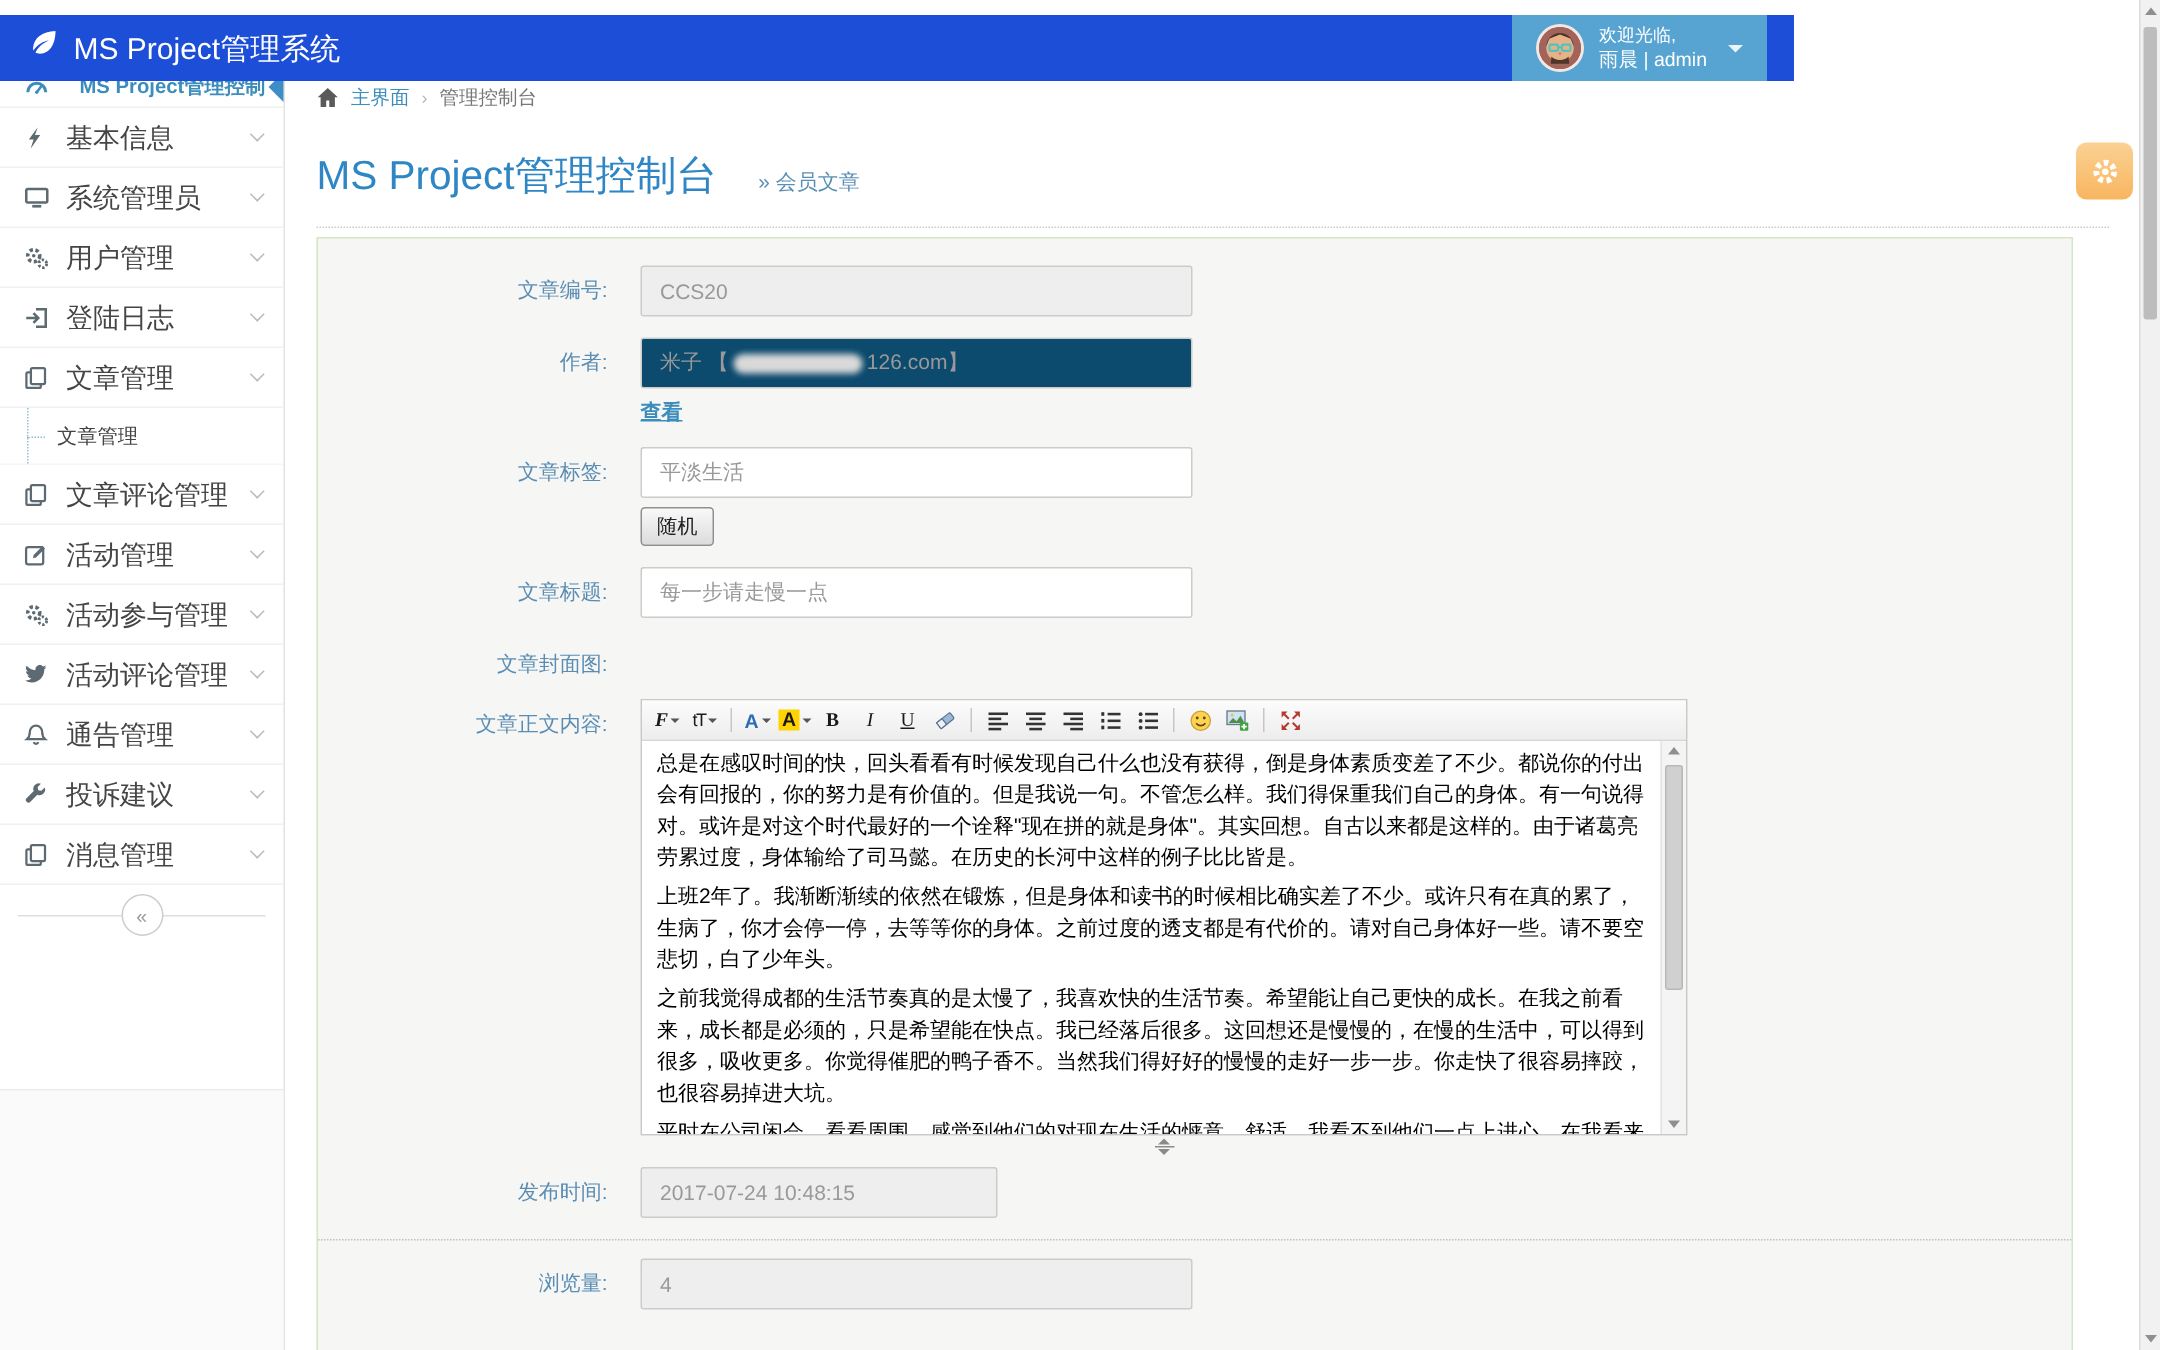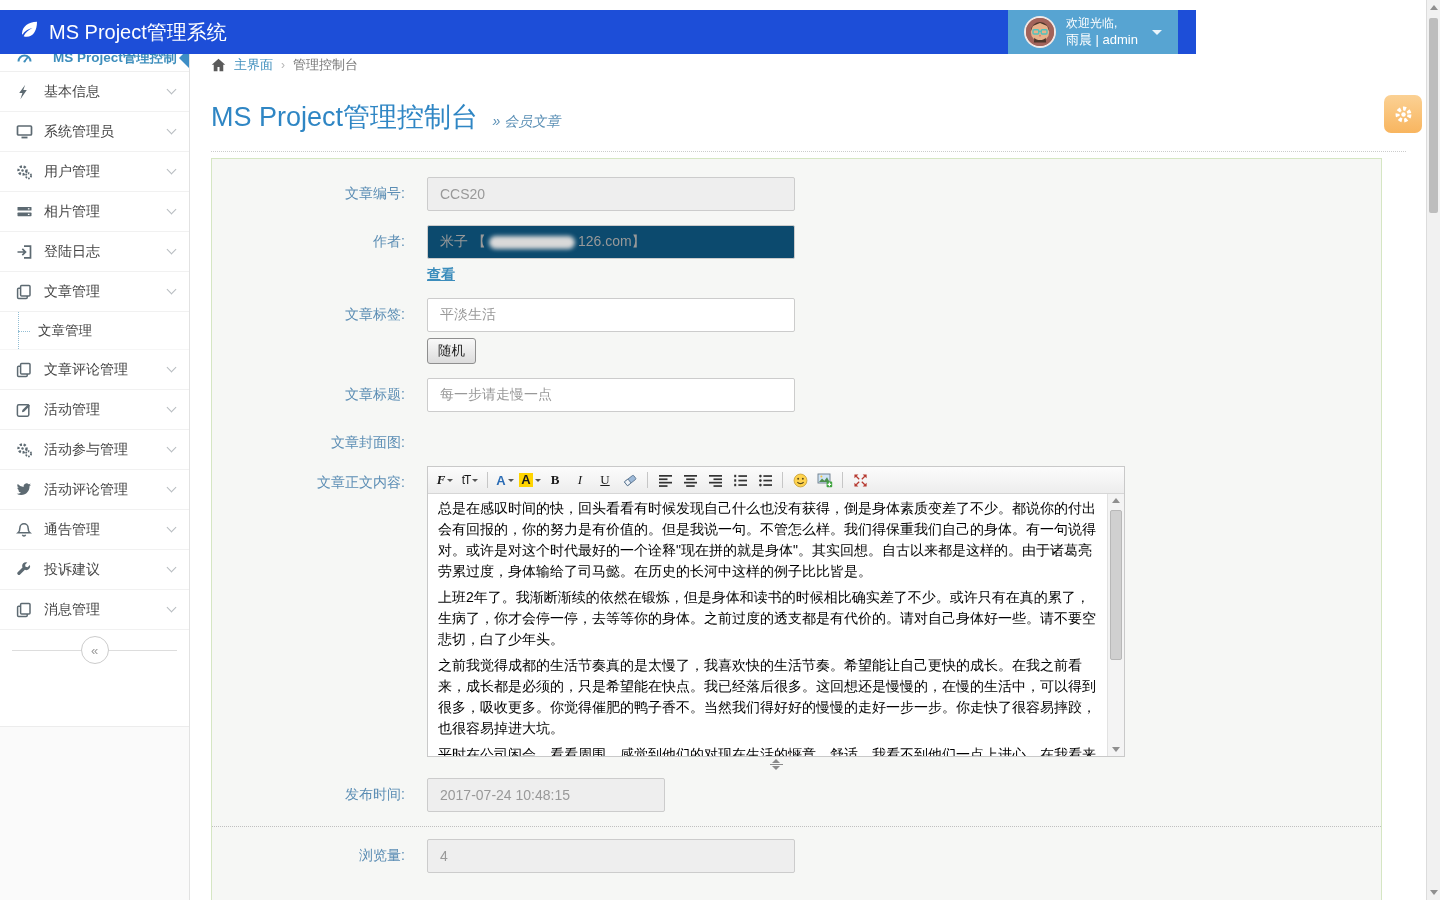--- a/index.html
+++ b/index.html
@@ -23,21 +23,21 @@
   .sb-down { bottom:5px; border-top:5px solid #8f8f8f; }
   .pgsb .thumb { position:absolute; top:18px; height:195px; left:2px; right:2px; background:#bdbdbd; border-radius:2px; }
 
   
   .sidebar { position:absolute; left:0; top:44px; width:190px; bottom:0; background:#fff; border-right:1px solid #e2e2e2; z-index:5; }
   .side-active { height:28px; display:flex; align-items:center; gap:9px; padding-left:16px;
                  color:#3c8dbc; font-weight:bold; font-size:13.5px; border-bottom:1px solid #efefef; position:relative; cursor:pointer; }
   .side-active .marker { position:absolute; right:0; top:50%; margin-top:-10px; width:0; height:0;
                  border-top:10px solid transparent; border-bottom:10px solid transparent; border-right:10px solid #3e8ec6; }
   .menu-item { height:40px; display:flex; align-items:center; padding:0 14px 0 16px;
-               border-bottom:1px solid #f1f1f1; color:#454545; font-size:14px; cursor:pointer; }
+               border-bottom:1px solid #f1f1f1; color:#454545; font-size:18px; cursor:pointer; }
   .si { width:28px; flex:0 0 28px; color:#5d6a72; display:flex; align-items:center; }
   .side-active .si { color:#3c8dbc; }
   .chev { margin-left:auto; width:7px; height:7px; border-right:1.6px solid #b7bcc0; border-bottom:1.6px solid #b7bcc0; transform:rotate(45deg); margin-top:-4px; }
   .submenu-item { height:38px; display:flex; align-items:center; padding-left:38px; color:#444; font-size:13.5px;
                   position:relative; border-bottom:1px solid #f6f6f6; cursor:pointer; }
   .submenu-item::before { content:""; position:absolute; left:18px; top:0; bottom:0; border-left:1px dotted #93bed4; }
   .submenu-item::after { content:""; position:absolute; left:18px; top:50%; width:12px; border-top:1px dotted #93bed4; }
   .collapse-row { height:40px; position:relative; }
   .collapse-row::before { content:""; position:absolute; left:12px; right:12px; top:50%; border-top:1px solid #ddd; }
   .collapse-btn { position:absolute; left:50%; top:50%; transform:translate(-50%,-50%); width:28px; height:28px;
@@ -50,21 +50,21 @@
                     display:flex; align-items:center; gap:8px; padding-left:20px; font-size:13px; }
   .bc-home { color:#555; display:flex; align-items:center; }
   .bc-link { color:#3c8dbc; cursor:pointer; }
   .bc-sep { color:#b5b5b5; font-size:12px; }
   .bc-cur { color:#777; }
 
   
   .content { position:absolute; left:191px; top:85px; width:1235px; bottom:0; background:#fff; }
   .content-header { margin:14px 20px 0; padding-bottom:16px; border-bottom:1px dotted #ccc; }
   .page-title { display:inline; font-size:27px; font-weight:normal; color:#2f86c4; }
-  .page-subtitle { font-size:14px; color:#5a8fb5; margin-left:10px;font-style:italic; }
+  .page-subtitle { font-size:14px; color:#5a8fb5; margin-left:23px; }
   .gear-btn { position:absolute; top:10px; right:4px; width:38px; height:38px; border-radius:7px;
               background:linear-gradient(#fbd194,#f8b55f); display:flex; align-items:center; justify-content:center; cursor:pointer; }
 
   
   .panel { margin:6px 0 0 20px; width:1171px; height:812px; border:1px solid #d5e6c3; background:#f6f7f5; padding-top:18px; overflow:hidden; }
   .frow { display:flex; margin-bottom:14px; }
   .flabel { width:215px; flex:0 0 215px; padding:8px 22px 0 0; text-align:right; color:#5b8db4; font-size:14px; }
   .fctrl { flex:1; }
   .inp { display:block; height:34px; width:368px; border:1px solid #ccc; border-radius:2px; background:#fff;
          color:#999; font-size:14px; padding:6px 12px; font-family:inherit; }
@@ -180,32 +180,20 @@
           <circle cx="6" cy="6.5" r="1.2" fill="currentColor"></circle>
           <circle cx="12" cy="11.8" r="2.6" fill="none" stroke="currentColor" stroke-width="1.9" stroke-dasharray="1.6 1.2"></circle>
         </svg>
       </span>
     <span>用户管理</span>
     <span class="chev"></span>
   </div>
   <div class="menu-item">
     <span class="si">
         <svg width="17" height="16" viewBox="0 0 16 16">
-          <rect x="1" y="3" width="14" height="3.6" rx=".6" fill="currentColor"></rect>
-          <rect x="1" y="8.6" width="14" height="3.6" rx=".6" fill="currentColor"></rect>
-          <rect x="11.4" y="4.2" width="1.6" height="1.2" fill="#fff"></rect>
-          <rect x="11.4" y="9.8" width="1.6" height="1.2" fill="#fff"></rect>
-        </svg>
-      </span>
-    <span>相片管理</span>
-    <span class="chev"></span>
-  </div>
-  <div class="menu-item">
-    <span class="si">
-        <svg width="17" height="16" viewBox="0 0 16 16">
           <path d="M7.5 2.2h6.5v11.6H7.5" fill="none" stroke="currentColor" stroke-width="1.7"></path>
           <path d="M1 8h7.2M5.8 4.8 9 8l-3.2 3.2" fill="none" stroke="currentColor" stroke-width="1.7"></path>
         </svg>
       </span>
     <span>登陆日志</span>
     <span class="chev"></span>
   </div>
   <div class="menu-item">
     <span class="si">
         <svg width="16" height="16" viewBox="0 0 16 16">

